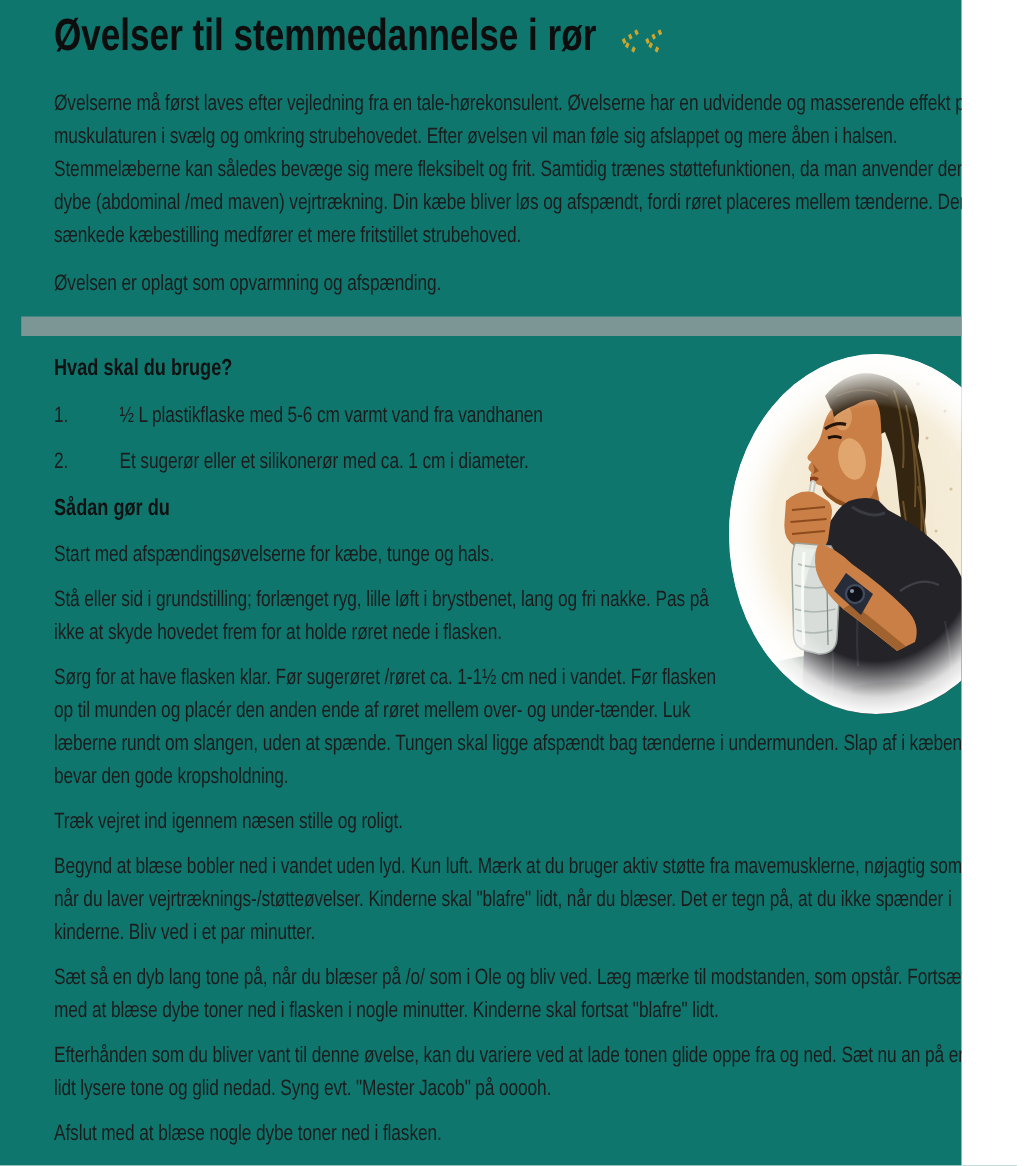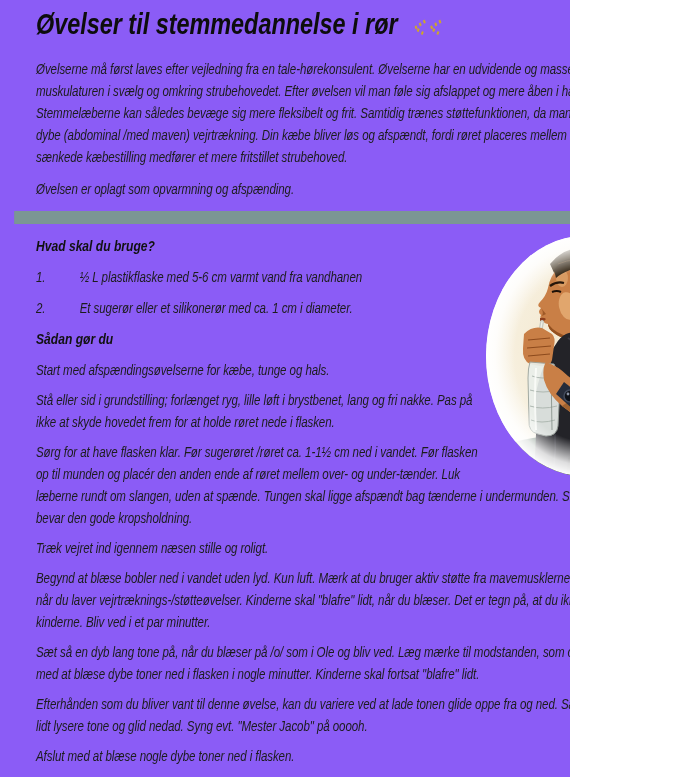--- a/index.html
+++ b/index.html
@@ -1,25 +1,24 @@
 <!DOCTYPE html>
 <html lang="da"><head>
 <meta charset="utf-8">
 <style>
   * { box-sizing: border-box; }
   html, body { margin: 0; padding: 0; background: #ffffff; }
   .page {
     position: relative;
-    width: 570px;
+    width: 641px;
     height: 777px;
-    background: #8b5cf6;
+    background: #0f766e;
     overflow: hidden;
     font-family: "Liberation Sans", "DejaVu Sans", sans-serif;
     color: #1c1c1c;
-    font-style: italic;
   }
   
   .squeeze {
     position: absolute;
     left: 36px;
     top: 4px;
     width: 800px;
     transform: scaleX(0.78);
     transform-origin: 0 0;
   }

